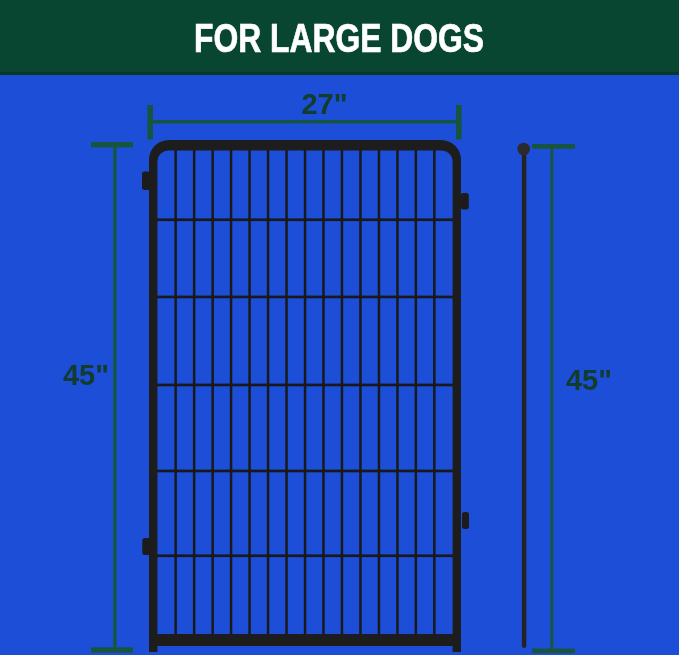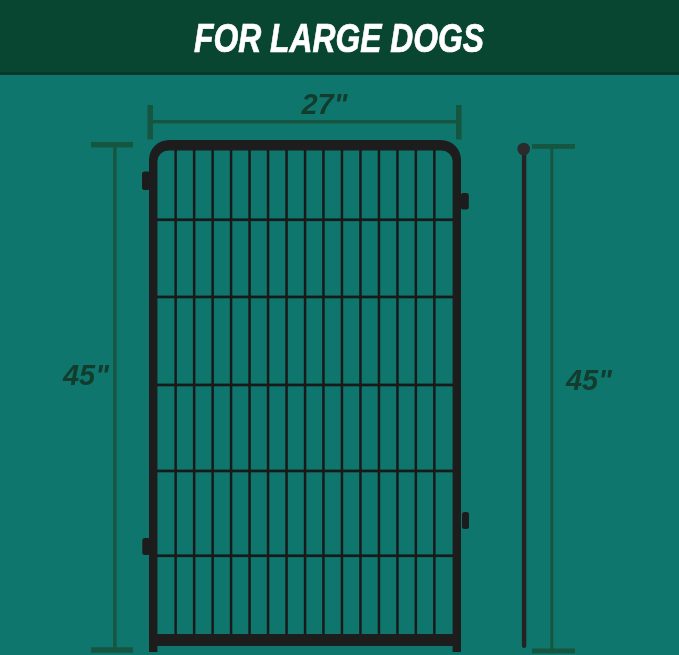--- a/index.html
+++ b/index.html
@@ -1,17 +1,17 @@
 <!DOCTYPE html>
 <html><head>
 <meta charset="utf-8">
 <style>
   html,body{margin:0;padding:0;background:#ffffff;}
-  #page{position:relative;width:679px;height:655px;background:#0f766e;overflow:hidden;
-        font-family:"Liberation Sans", sans-serif;font-style:italic;}
+  #page{position:relative;width:679px;height:655px;background:#1d4ed8;overflow:hidden;
+        font-family:"Liberation Sans", sans-serif;}
   #banner{position:absolute;left:0;top:0;width:679px;height:75px;background:#084632;
           border-bottom:3px solid #06392a;box-sizing:border-box;}
 </style>
 </head>
 <body>
 <div id="page">
 
   <div id="banner"></div>
   <svg width="679" height="655" viewBox="0 0 679 655" style="position:absolute;left:0;top:0;" xmlns="http://www.w3.org/2000/svg">
 

